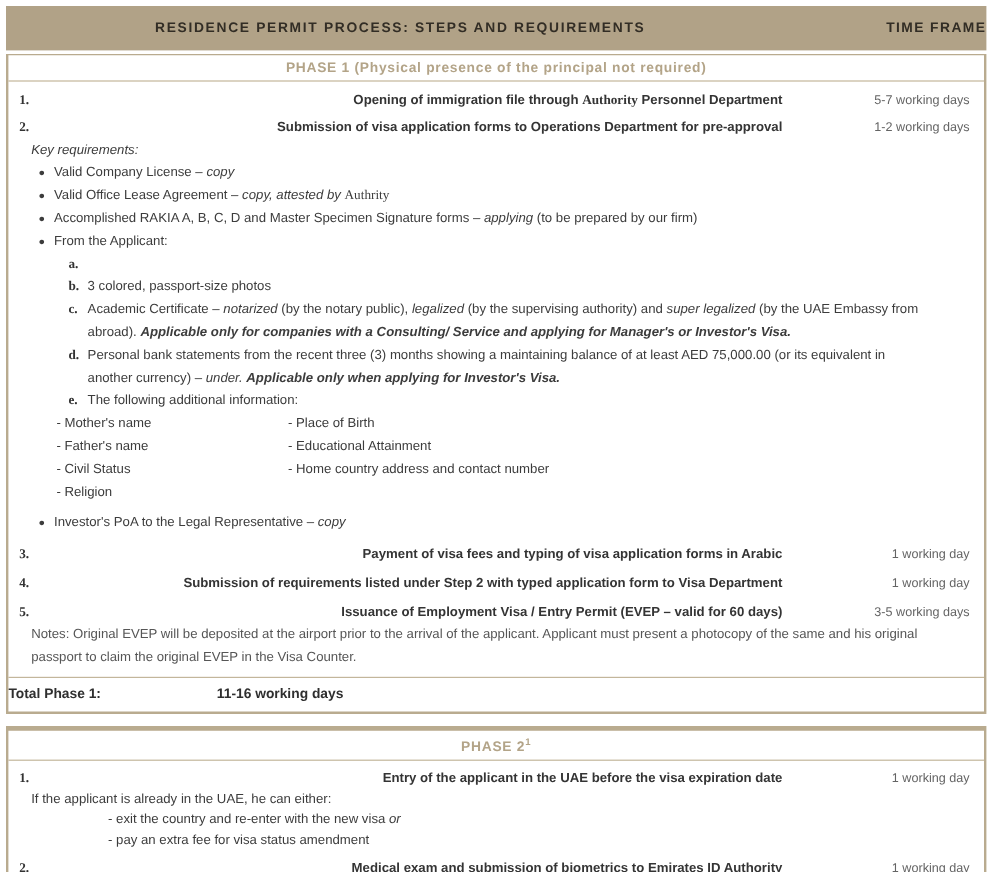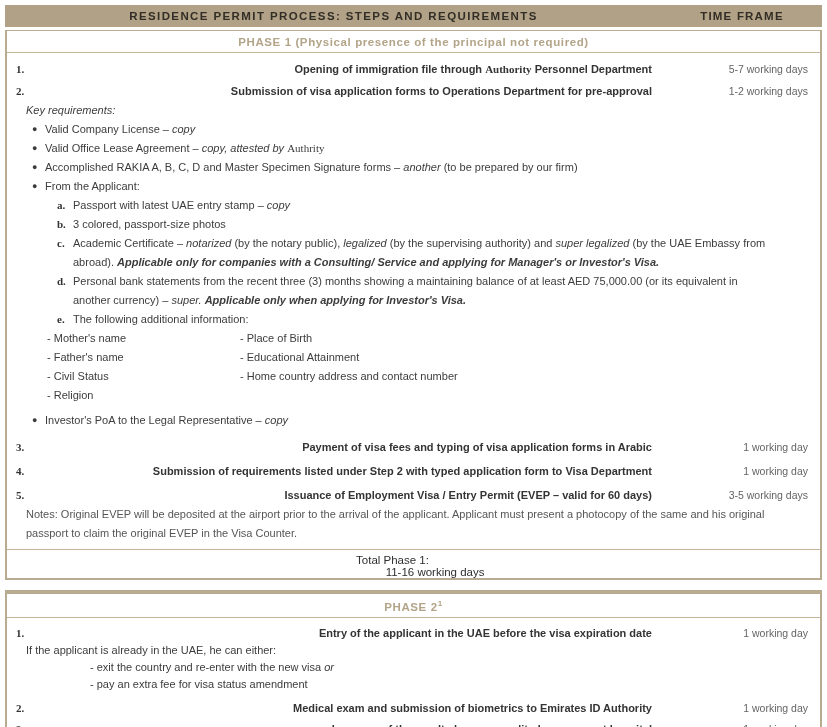--- a/index.html
+++ b/index.html
@@ -6,29 +6,29 @@
   body{
     width:827px;height:727px;
     font-family:"Liberation Sans", sans-serif;
     color:#3c3c3c;
     -webkit-font-smoothing:antialiased;
   }
   .page{padding:5px;}
 
   
   .band{
-    height:22px;background:#b1a287;display:flex;align-items:center;
+    height:37px;background:#b1a287;display:flex;align-items:center;
     margin-bottom:3px;
   }
   .band-title{
     flex:1;text-align:center;font-size:11.5px;font-weight:600;
     letter-spacing:1.4px;color:#322d25;
   }
   .band-time{
-    width:160px;text-align:center;font-size:11.5px;font-weight:600;
+    width:160px;text-align:right;font-size:11.5px;font-weight:600;
     letter-spacing:1.2px;color:#322d25;
   }
 
   
   .box{border:2px solid #b9ab8f;background:#fff;}
   .box.phase1{border-top-width:1px;}
   .box.phase2{margin-top:10px;border-top-width:4px;}
   .phase-header{
     text-align:center;color:#b3a488;font-weight:bold;font-size:11.5px;
     letter-spacing:.6px;padding:5px 0 4px 0;
@@ -65,23 +65,23 @@
   .info-left{width:193px;}
   .dash-row{padding-left:83px;}
 
   .notes{color:#565656;max-width:745px;}
   .i{font-style:italic;}
   .bi{font-weight:bold;font-style:italic;}
   .serif{font-family:"Liberation Serif", serif;}
 
   
   .total-row{
-    display:flex;justify-content:flex-end;align-items:center;
+    display:flex;align-items:center;
     height:28px;border-top:1px solid #c3b69b;
-    font-size:11.5px;font-weight:normal;color:#2f2f2f;flex-direction:column;
+    font-size:11.5px;font-weight:bold;color:#2f2f2f;
   }
   .total-label{margin-right:42px;}
   .total-value{width:160px;text-align:right;padding-right:18px;}
 </style>
 </head>
 <body>
 
 <div class="page">
 
   <header class="band">
@@ -111,42 +111,41 @@
       <div class="row bullet-row">
         <span class="dot">●</span>
         <span><span>Valid Company License – </span><span class="i">copy</span></span>
       </div>
       <div class="row bullet-row">
         <span class="dot">●</span>
         <span><span>Valid Office Lease Agreement – </span><span class="i">copy, attested by </span><span class="serif">Authrity</span></span>
       </div>
       <div class="row bullet-row">
         <span class="dot">●</span>
-        <span><span>Accomplished RAKIA A, B, C, D and Master Specimen Signature forms – </span><span class="i">another</span><span> (to be prepared by our firm)</span></span>
+        <span><span>Accomplished RAKIA A, B, C, D and Master Specimen Signature forms – </span><span class="i">applying</span><span> (to be prepared by our firm)</span></span>
       </div>
       <div class="row bullet-row">
         <span class="dot">●</span>
         <span><span>From the Applicant:</span></span>
       </div>
 
       <div class="row sub-row">
         <span class="letter">a.</span>
-        <span class="stxt"><span>Passport with latest UAE entry stamp – </span><span class="i">copy</span></span>
       </div>
       <div class="row sub-row">
         <span class="letter">b.</span>
         <span class="stxt"><span>3 colored, passport-size photos</span></span>
       </div>
       <div class="row sub-row">
         <span class="letter">c.</span>
         <span class="stxt"><span>Academic Certificate – </span><span class="i">notarized</span><span> (by the notary public), </span><span class="i">legalized</span><span> (by the supervising authority) and </span><span class="i">super legalized</span><span> (by the UAE Embassy from abroad). </span><span class="bi">Applicable only for companies with a Consulting/ Service and applying for Manager's or Investor's Visa.</span></span>
       </div>
       <div class="row sub-row">
         <span class="letter">d.</span>
-        <span class="stxt"><span>Personal bank statements from the recent three (3) months showing a maintaining balance of at least AED 75,000.00 (or its equivalent in another currency) –  </span><span class="i">super. </span><span class="bi">Applicable only when applying for Investor's Visa.</span></span>
+        <span class="stxt"><span>Personal bank statements from the recent three (3) months showing a maintaining balance of at least AED 75,000.00 (or its equivalent in another currency) –  </span><span class="i">under. </span><span class="bi">Applicable only when applying for Investor's Visa.</span></span>
       </div>
       <div class="row sub-row">
         <span class="letter">e.</span>
         <span class="stxt"><span>The following additional information:</span></span>
       </div>
 
       <div class="row info-row">
         <span class="info-left">- Mother's name</span>
         <span>- Place of Birth</span>
       </div>

